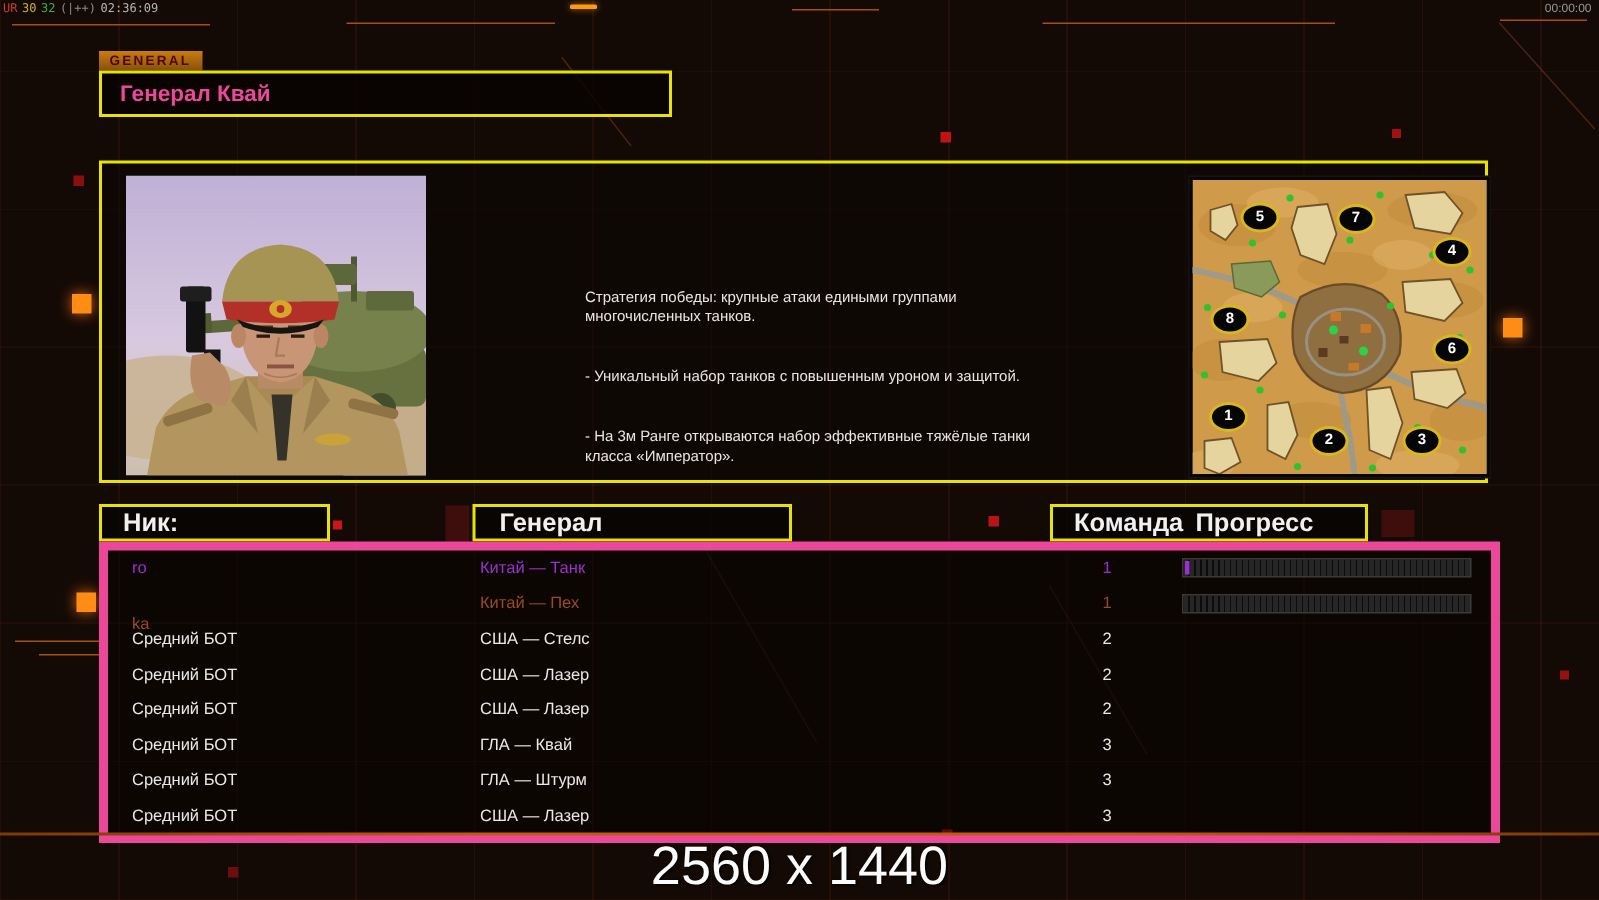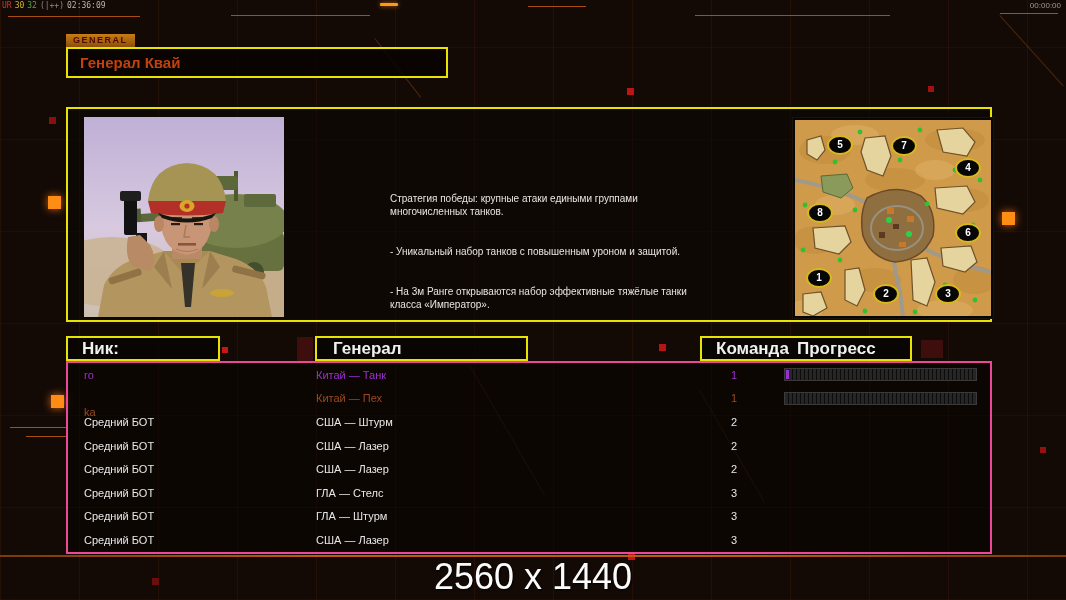--- a/index.html
+++ b/index.html
@@ -33,21 +33,21 @@
   .sq.orange{background:#ff8c14;box-shadow:0 0 9px rgba(255,120,20,.85);}
   
   #general-tab{
     left:66px;top:34px;height:13px;line-height:13px;padding:0 7px;
     background:linear-gradient(#c87c14,#8a5008);
     color:#500606;font-size:9px;font-weight:bold;letter-spacing:1.5px;
   }
   #title-box{
     left:66px;top:47px;width:366px;height:27px;
     border:2px solid #e8e300;background:rgba(8,4,2,.85);
-    color:#c2410c;font-size:15px;font-weight:bold;line-height:27px;padding-left:12px;
+    color:#ec4899;font-size:15px;font-weight:bold;line-height:27px;padding-left:12px;
   }
   
   #main-panel{
     left:66px;top:107px;width:922px;height:211px;
     border:2px solid #e8e300;background:rgba(10,5,3,.5);
   }
   #portrait{left:16px;top:8px;width:200px;height:200px;background:#111;}
   #portrait svg{display:block;width:200px;height:200px;}
   #description{
     left:322px;top:70px;width:334px;color:#e9e5e1;font-size:10px;line-height:13px;
@@ -70,21 +70,21 @@
   #hbox-nick{left:66px;width:150px;padding-left:0;}
   #hbox-nick span{margin-left:14px;}
   #hbox-general{left:315px;width:209px;}
   #hbox-general span{margin-left:16px;}
   #hbox-team{left:700px;width:208px;}
   #hbox-team .lbl-team{position:absolute;left:14px;}
   #hbox-team .lbl-prog{position:absolute;left:95px;}
   
   #table-panel{
     left:66px;top:361px;width:922px;height:189px;
-    border:2px solid #ec4899;background:rgba(8,4,2,.55);overflow:hidden;
+    border:6px solid #ec4899;background:rgba(8,4,2,.55);overflow:hidden;
   }
   .prow{height:23.6px;display:flex;align-items:center;font-size:11px;color:#e8e8e8;}
   .cell-nick{width:248px;padding-left:16px;box-sizing:border-box;}
   .cell-general{width:396px;}
   .cell-team{width:44px;text-align:center;}
   .cell-bar{width:191px;height:11px;margin-left:28px;position:relative;
     border:1px solid #3a3a3a;
     background:repeating-linear-gradient(90deg,#262626 0 3px,#0c0c0c 3px 4px);}
   .cell-bar .tick{position:absolute;left:1px;top:1px;width:3px;height:9px;}
   
@@ -314,36 +314,36 @@
         </div>
       </div>
       <div class="prow">
         <div class="cell-nick" style="color: rgb(156, 74, 32); margin-top: 28px;">ka</div>
         <div class="cell-general" style="color: rgb(156, 74, 32);">Китай — Пех</div>
         <div class="cell-team" style="color: rgb(156, 74, 32);">1</div>
         <div class="cell-bar"></div>
       </div>
       <div class="prow">
         <div class="cell-nick" style="color: rgb(232, 232, 232);">Средний БОТ</div>
-        <div class="cell-general" style="color: rgb(232, 232, 232);">США — Штурм</div>
+        <div class="cell-general" style="color: rgb(232, 232, 232);">США — Стелс</div>
         <div class="cell-team" style="color: rgb(232, 232, 232);">2</div>
       </div>
       <div class="prow">
         <div class="cell-nick" style="color: rgb(232, 232, 232);">Средний БОТ</div>
         <div class="cell-general" style="color: rgb(232, 232, 232);">США — Лазер</div>
         <div class="cell-team" style="color: rgb(232, 232, 232);">2</div>
       </div>
       <div class="prow">
         <div class="cell-nick" style="color: rgb(232, 232, 232);">Средний БОТ</div>
         <div class="cell-general" style="color: rgb(232, 232, 232);">США — Лазер</div>
         <div class="cell-team" style="color: rgb(232, 232, 232);">2</div>
       </div>
       <div class="prow">
         <div class="cell-nick" style="color: rgb(232, 232, 232);">Средний БОТ</div>
-        <div class="cell-general" style="color: rgb(232, 232, 232);">ГЛА — Стелс</div>
+        <div class="cell-general" style="color: rgb(232, 232, 232);">ГЛА — Квай</div>
         <div class="cell-team" style="color: rgb(232, 232, 232);">3</div>
       </div>
       <div class="prow">
         <div class="cell-nick" style="color: rgb(232, 232, 232);">Средний БОТ</div>
         <div class="cell-general" style="color: rgb(232, 232, 232);">ГЛА — Штурм</div>
         <div class="cell-team" style="color: rgb(232, 232, 232);">3</div>
       </div>
       <div class="prow">
         <div class="cell-nick" style="color: rgb(232, 232, 232);">Средний БОТ</div>
         <div class="cell-general" style="color: rgb(232, 232, 232);">США — Лазер</div>

